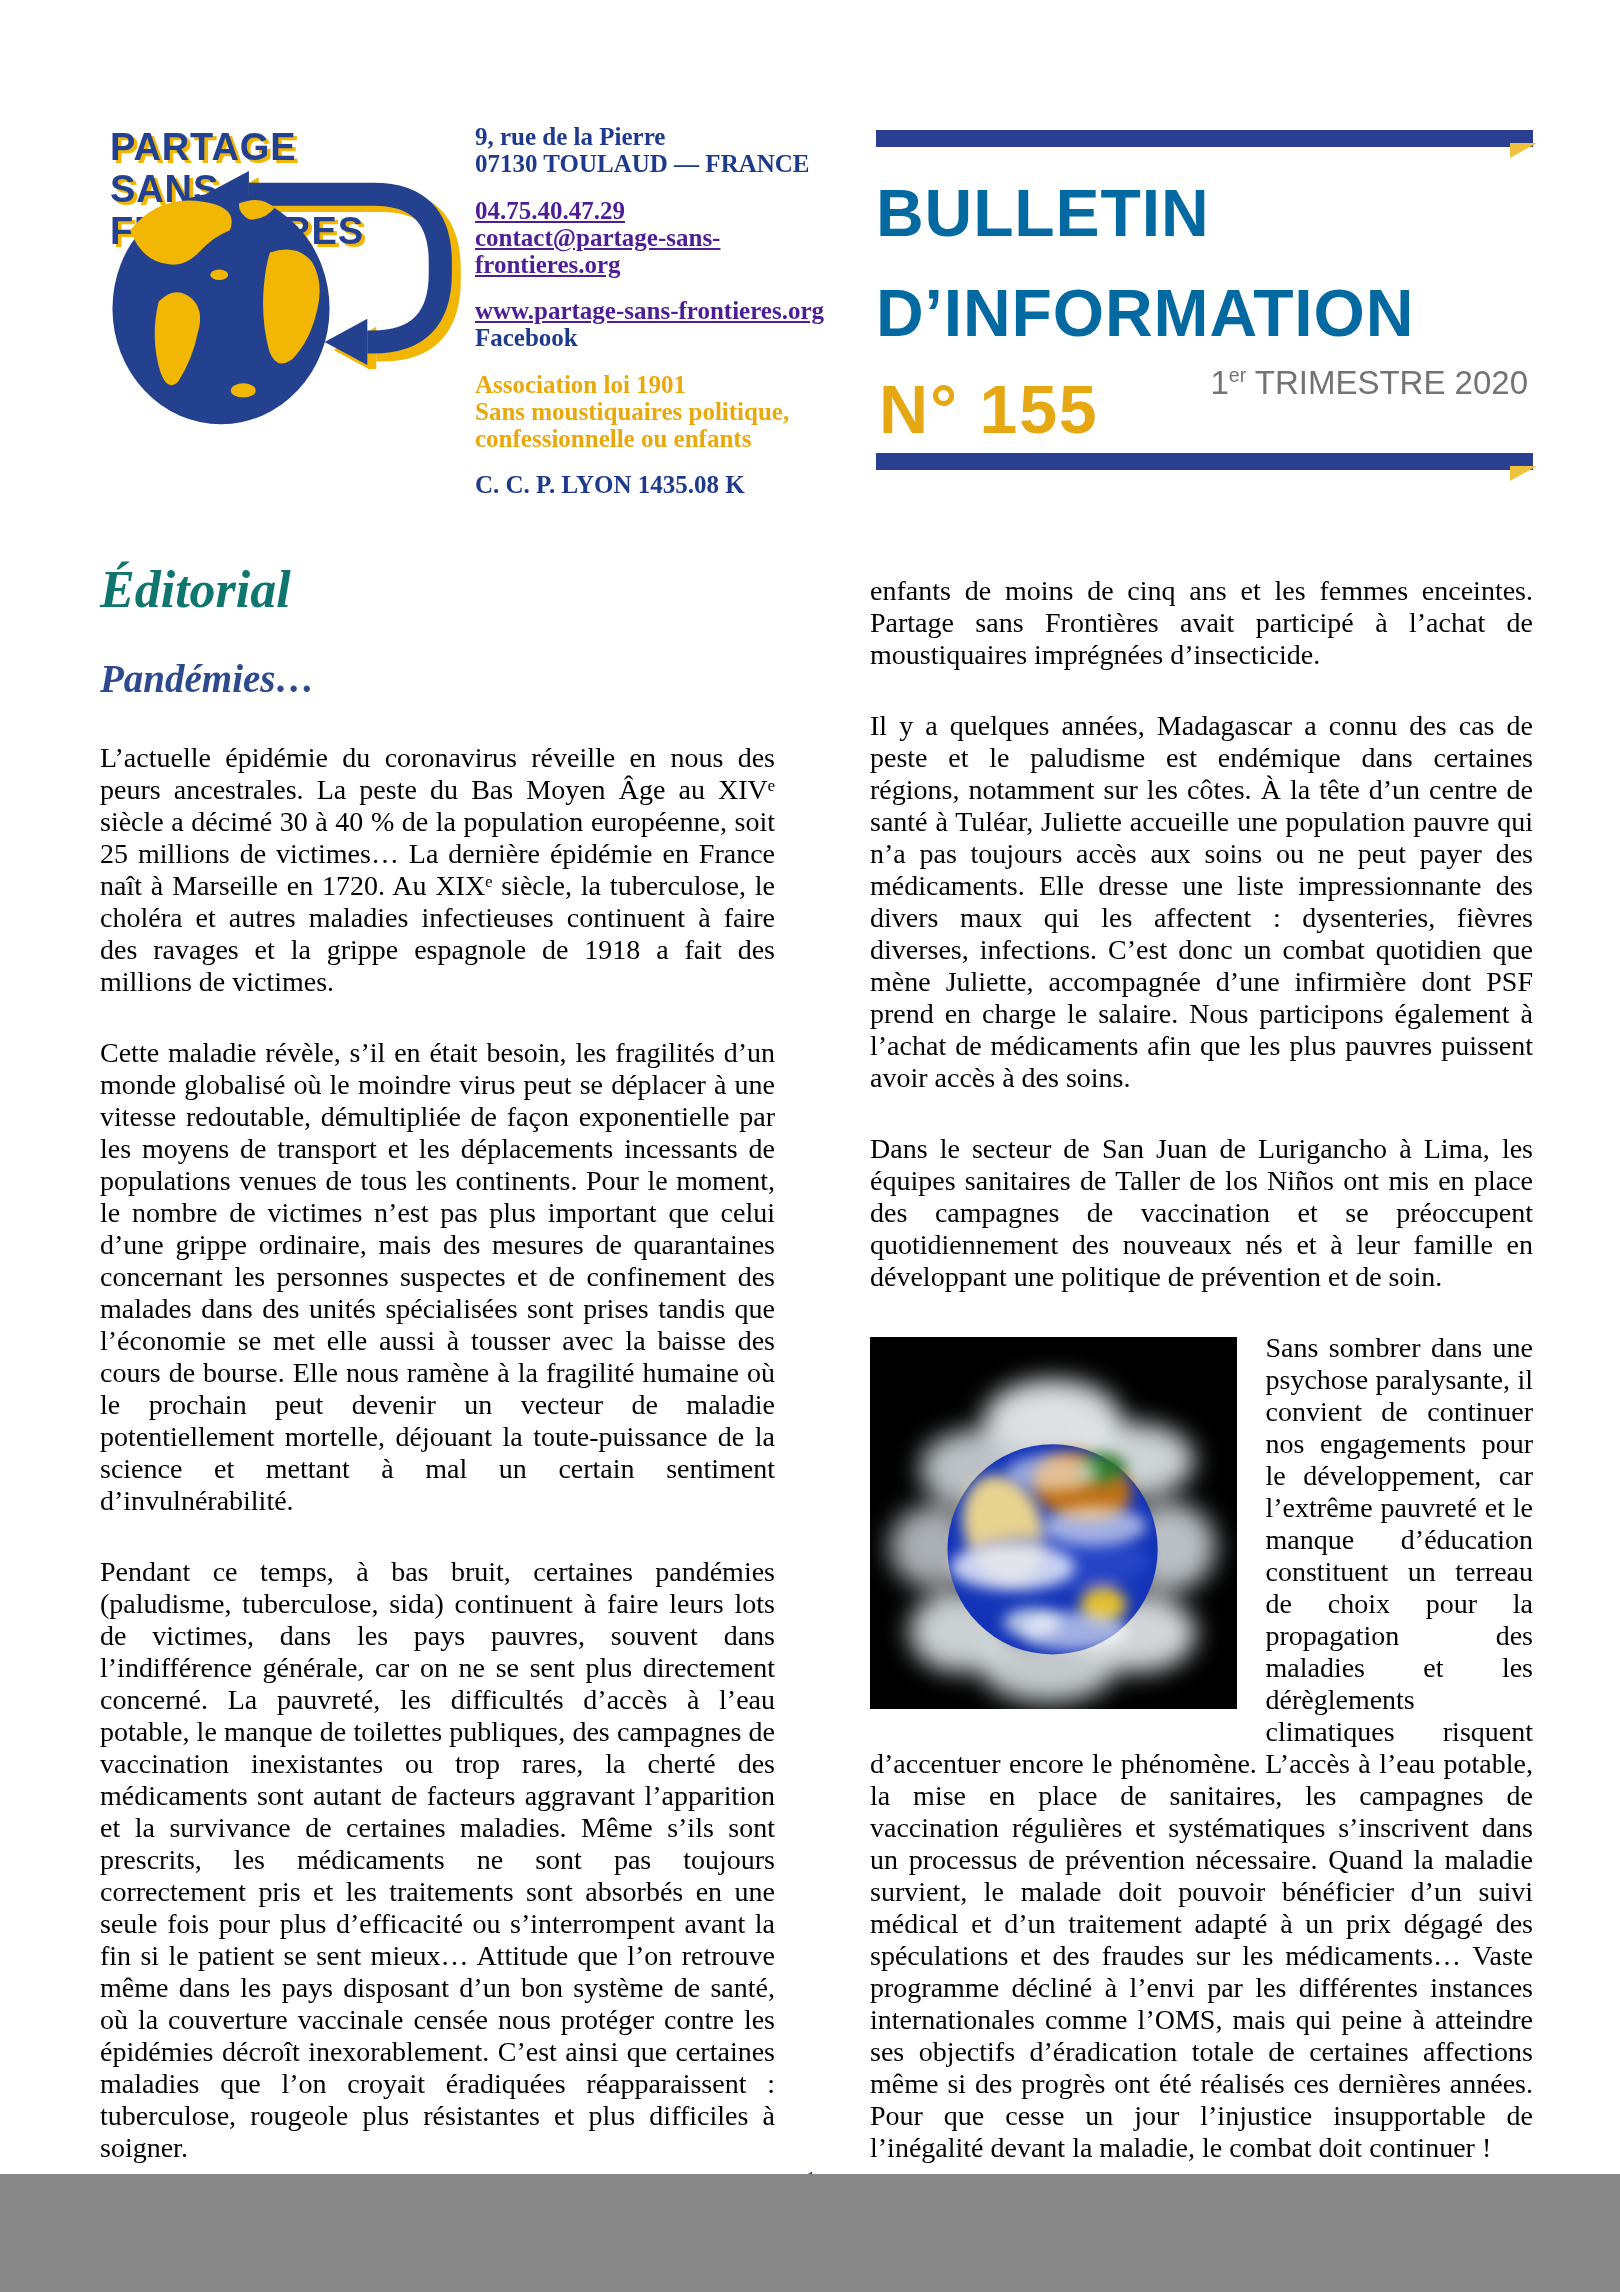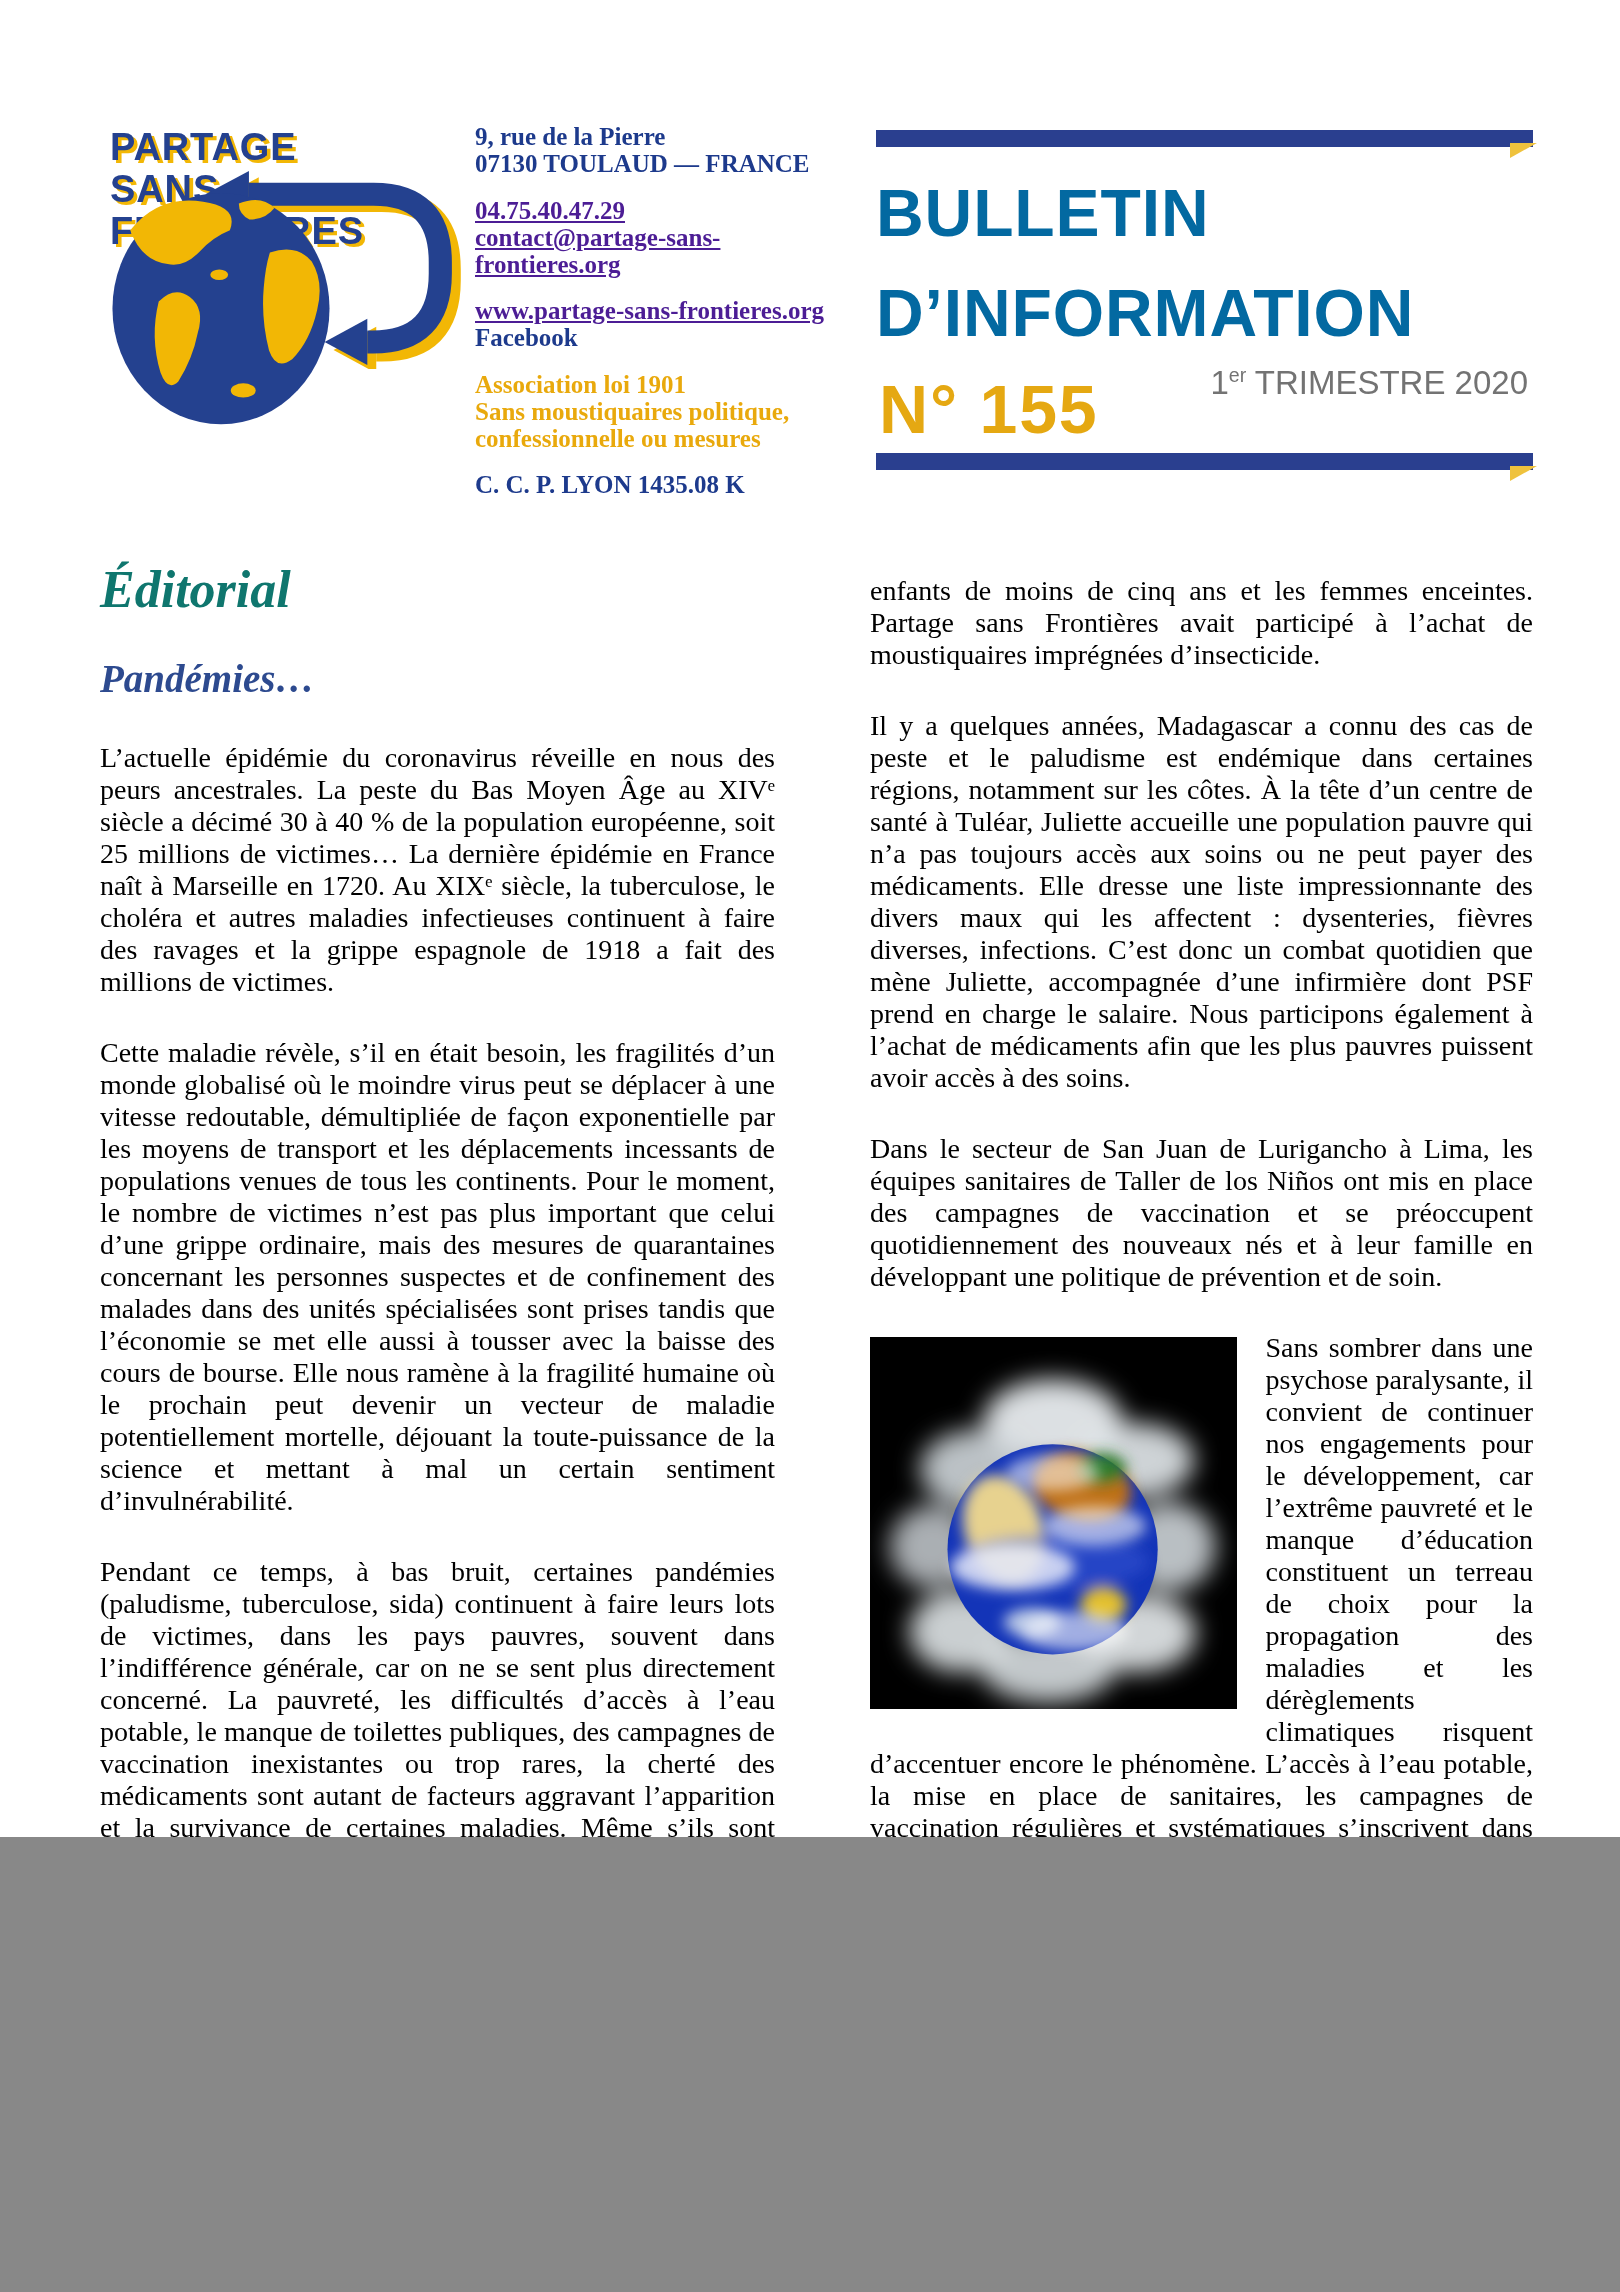--- a/index.html
+++ b/index.html
@@ -1,17 +1,17 @@
 <!DOCTYPE html>
 <html style="font-size:14.3px"><head>
 <meta charset="utf-8">
 <style>
   html,body{margin:0;padding:0;background:#888;}
   .page{
-    position:relative;width:1621px;height:1837px;background:#ffffff;
+    position:relative;width:1621px;height:2174px;background:#ffffff;
     font-family:"Liberation Serif","DejaVu Serif",serif;color:#000;overflow:hidden;
     margin:0 auto;
   }
   .abs{position:absolute;}
 
   
   .logo-text{
     left:110px;top:126px;
     font-family:"Liberation Sans","DejaVu Sans",sans-serif;
     font-weight:bold;font-size:38px;line-height:42px;letter-spacing:0.9px;
@@ -104,21 +104,21 @@
     <div>07130 TOULAUD — FRANCE</div>
     <div class="gap"></div>
     <div class="lnk">04.75.40.47.29</div>
     <div class="lnk">contact@partage-sans-frontieres.org</div>
     <div class="gap"></div>
     <div class="lnk">www.partage-sans-frontieres.org</div>
     <div>Facebook</div>
     <div class="gap"></div>
     <div class="assoc">Association loi 1901</div>
     <div class="assoc">Sans moustiquaires politique,</div>
-    <div class="assoc">confessionnelle ou mesures</div>
+    <div class="assoc">confessionnelle ou enfants</div>
     <div class="gap"></div>
     <div>C. C. P. LYON 1435.08 K</div>
   </div>
 
   <div class="abs bar" style="top:130px;">
       <span class="tip"></span>
     </div>
 
   <div class="abs mast title-line" style="top:176px;">BULLETIN</div>
   <div class="abs mast title-line" style="top:276px;text-align:right;">D’INFORMATION</div>

